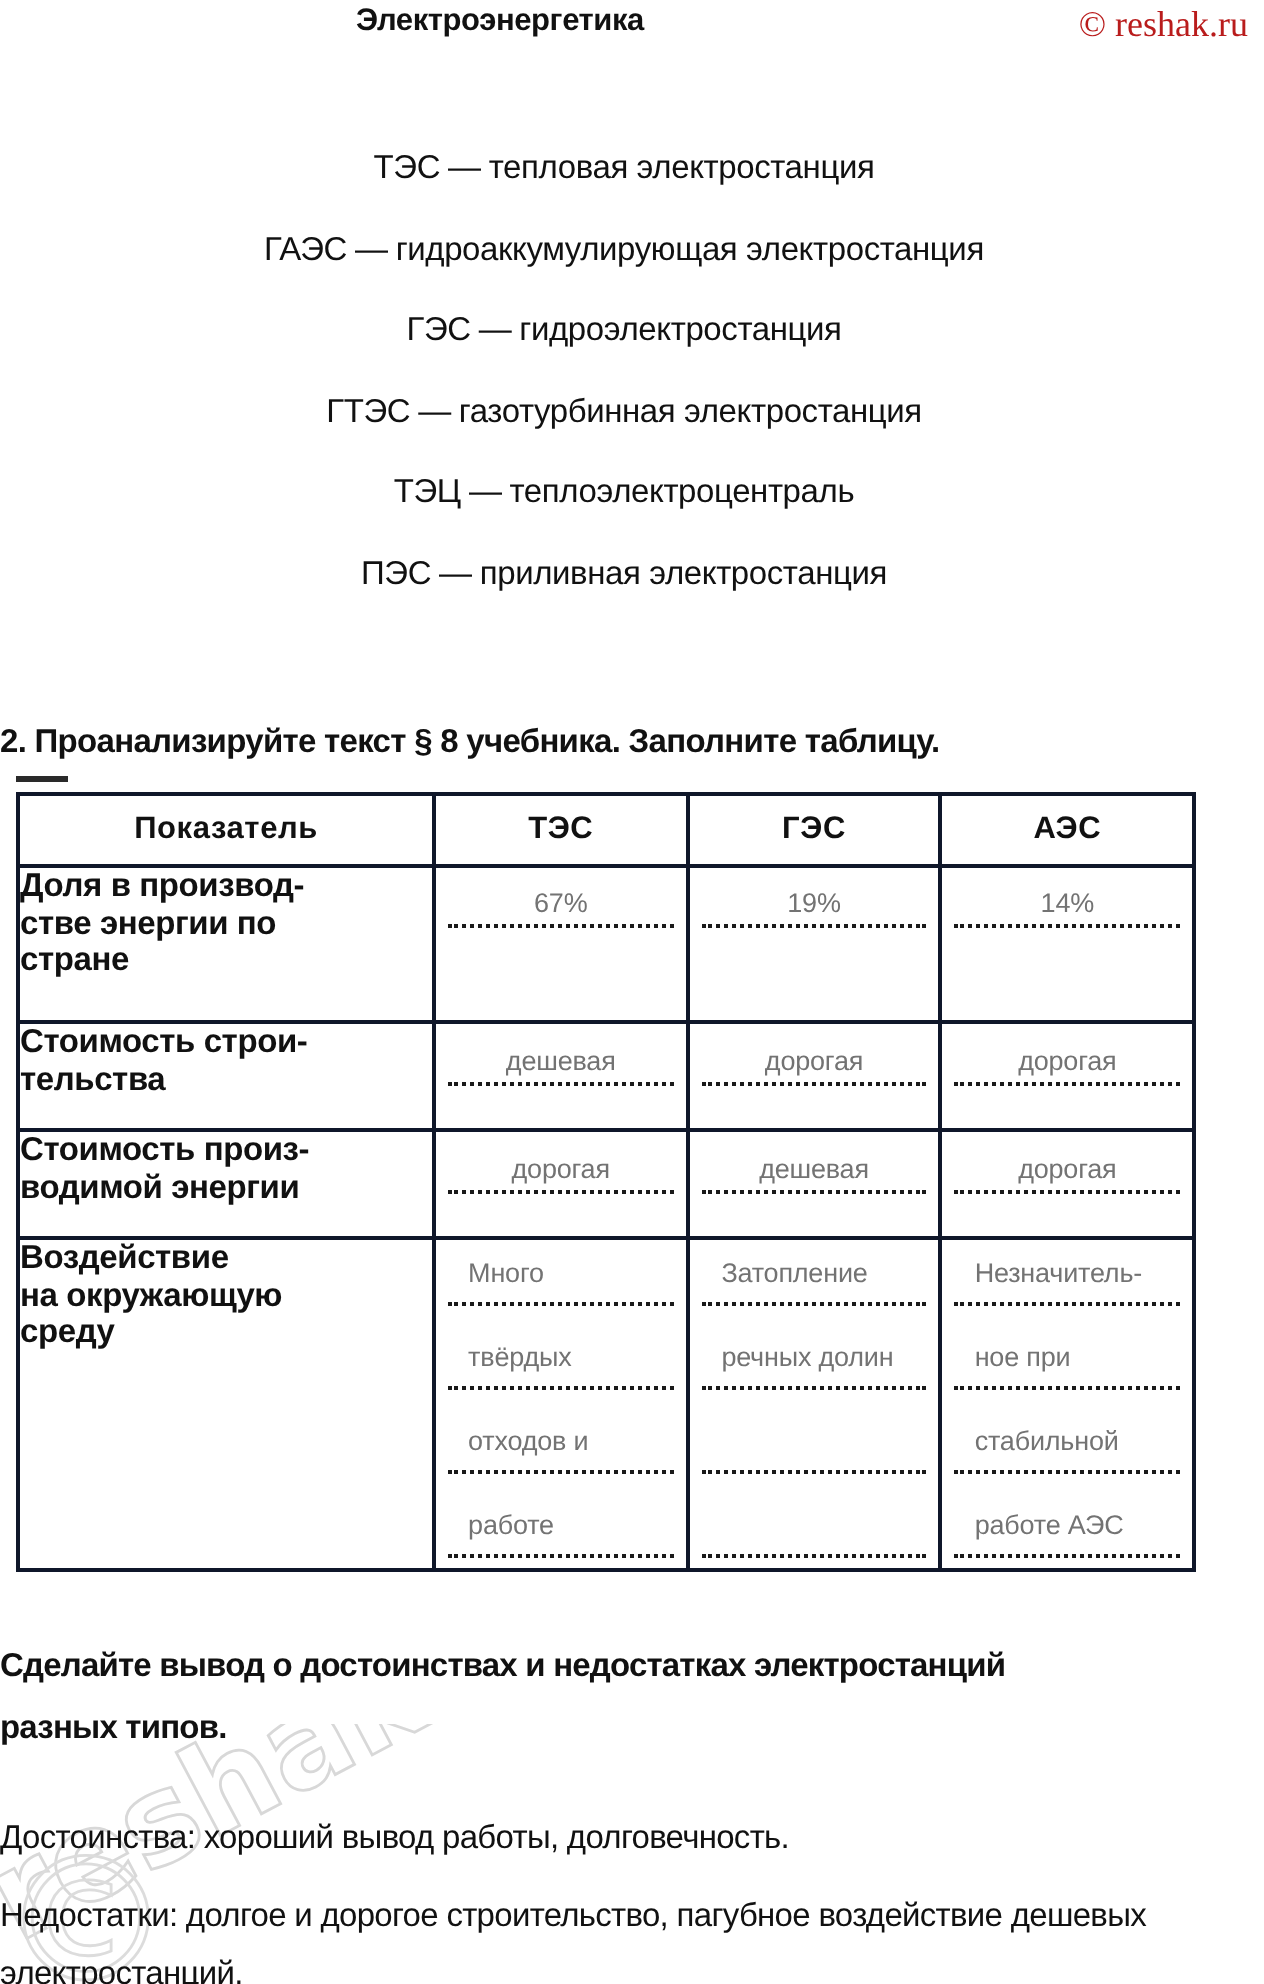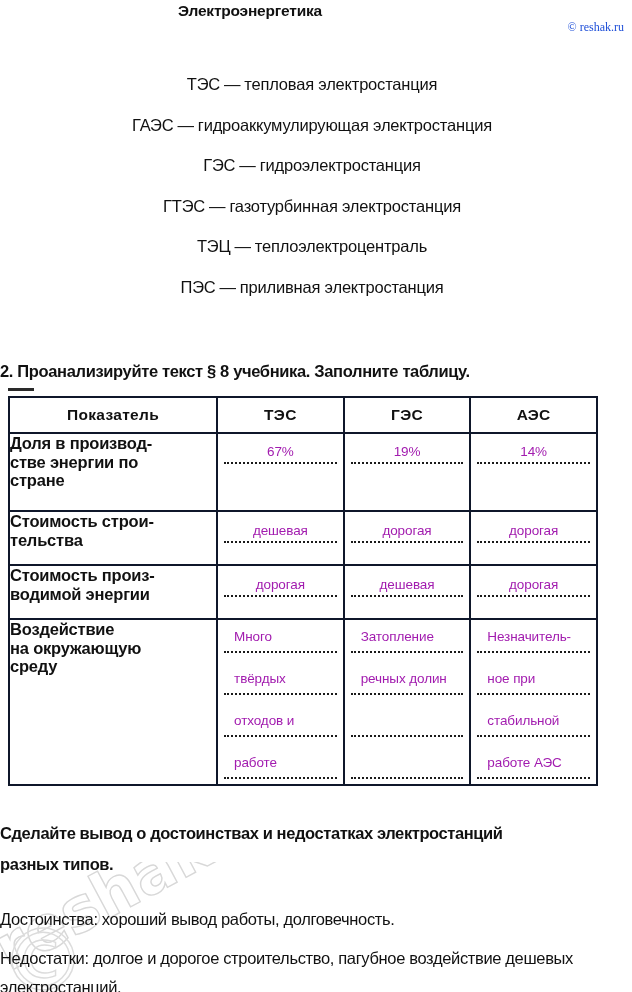--- a/index.html
+++ b/index.html
@@ -56,24 +56,24 @@
     top: 2px;
     width: 500px;
     text-align: center;
     font-size: 15.5px;
     font-weight: bold;
     letter-spacing: -0.2px;
   }
   .copyright {
     position: absolute;
     right: 8px;
-    top: 20px;
+    top: 2px;
     font-family: "Liberation Serif", serif;
-    font-size: 12px;
-    color: #1d4ed8;
+    font-size: 18px;
+    color: #b91c1c;
     white-space: nowrap;
   }
 
   
   .task1-heading {
     position: absolute;
     left: 2px;
     top: 32px;
     font-size: 17px;
     font-weight: bold;
@@ -155,21 +155,21 @@
   .ans-cell {
     padding: 0;
   }
   .ans-inner {
     padding: 6px 6px 4px 6px;
   }
   .ans-line {
     font-size: 13.5px;
     line-height: 1.05;
     letter-spacing: -0.1px;
-    color: #a21caf;
+    color: #737373;
     padding-bottom: 2px;
     margin-bottom: 4px;
     border-bottom: 2px dotted #1a1a1a;
     min-height: 15px;
     white-space: nowrap;
     overflow: hidden;
   }
   .ans-line:last-child { margin-bottom: 0; }
   .ans-line.center { text-align: center; }
   .ans-line.pad { padding-left: 10px; }

